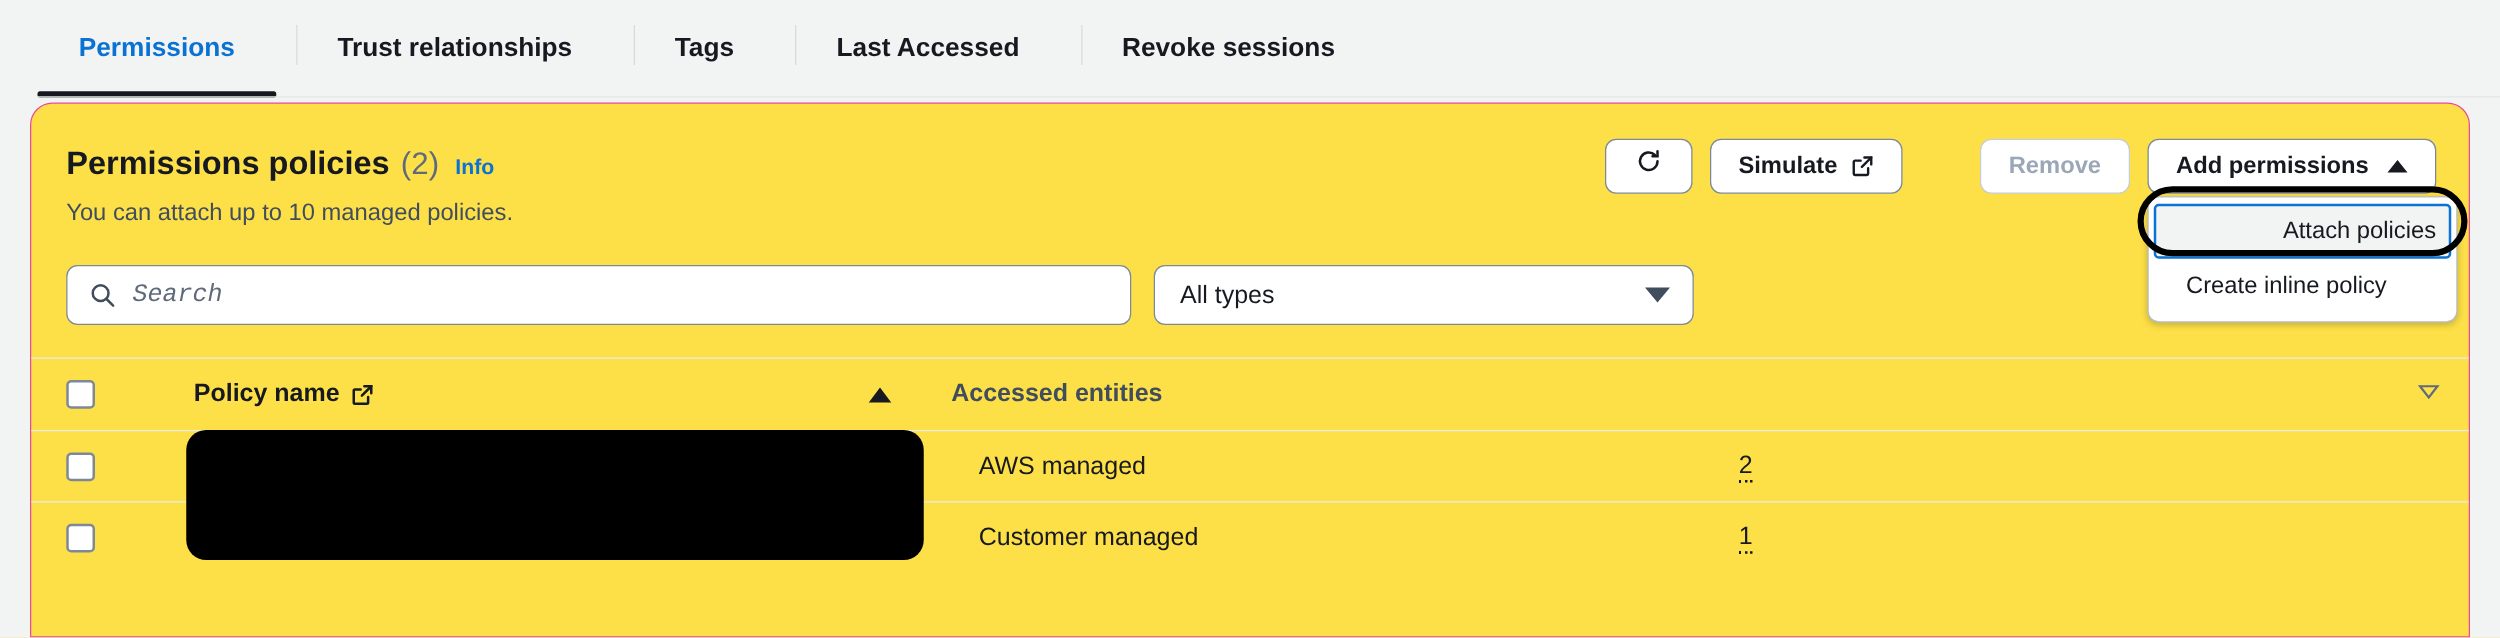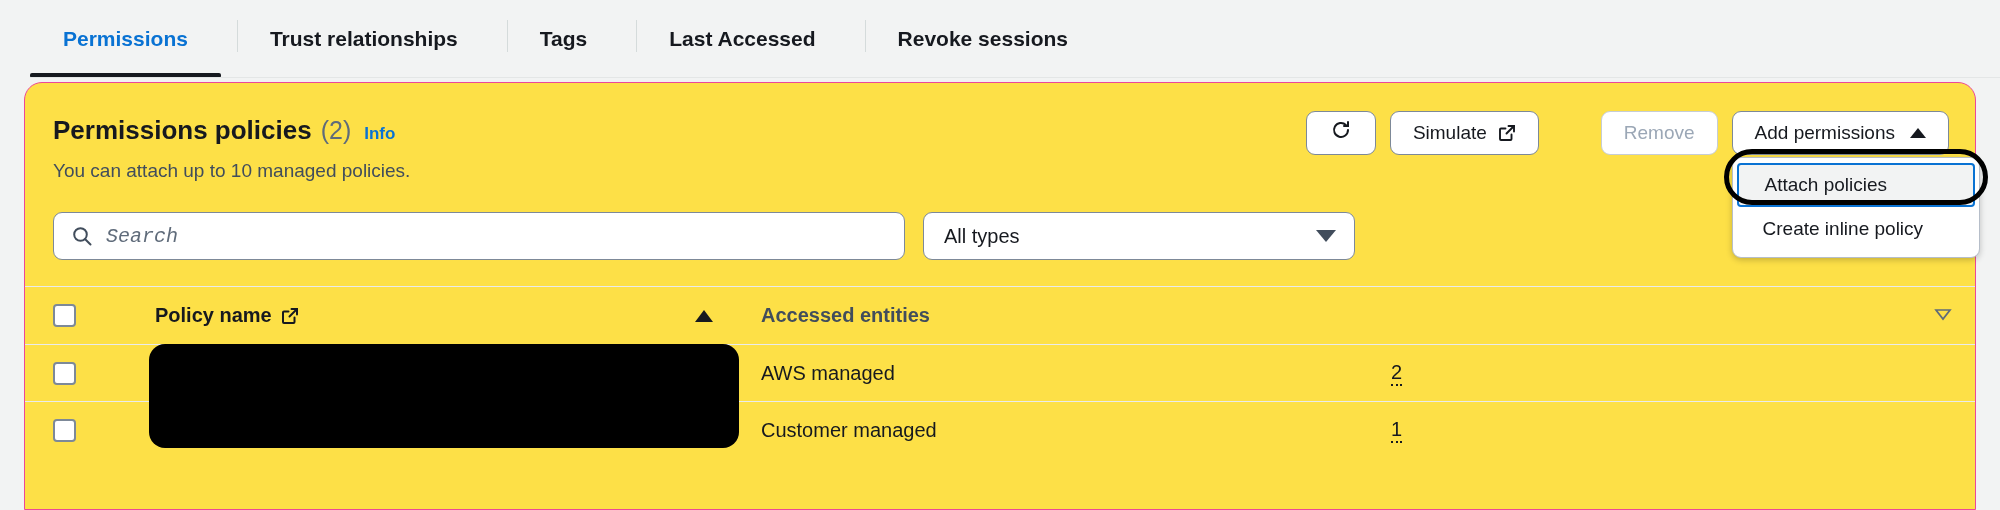--- a/index.html
+++ b/index.html
@@ -80,21 +80,21 @@
 
   
   .header-actions { display: flex; align-items: flex-start; gap: 14px; position: relative; }
   .btn {
     height: 44px;
     border: 1px solid #7d8998;
     border-radius: 9px;
     background: #ffffff;
     color: #16191f;
     font-family: "Liberation Sans", sans-serif;
-    font-size: 19px; font-weight: 400;
+    font-size: 19px; font-weight: 700;
     display: flex; align-items: center; justify-content: center;
     gap: 11px;
     padding: 0 22px;
     cursor: pointer;
     white-space: nowrap;
   }
   .btn.icon-only { width: 70px; padding: 0; }
   .btn.disabled { color: #9ba7b6; border-color: #c6cdd5; cursor: default; margin-left: 48px; }
   .ext-icon { display: inline-block; width: 18px; height: 18px; }
   .caret-up {
@@ -124,20 +124,21 @@
     padding: 11px 14px 11px 30px;
     cursor: pointer;
     white-space: nowrap;
   }
   .dropdown-item.selected {
     background: #f2f3f3;
     border: 2px solid #0972d3;
     border-radius: 4px;
     margin: 0 4px;
     padding: 9px 10px 9px 26px;
+    text-align: right;
   }
   .annotation-ring {
     position: absolute;
     top: 38px; left: -8px;
     width: 264px; height: 56px;
     border: 5px solid #000000;
     border-radius: 28px;
     z-index: 40;
     pointer-events: none;
   }
@@ -253,21 +254,21 @@
     display: flex; align-items: center; gap: 9px;
   }
   .th-label.muted { color: #414d5c; }
   .sort-asc {
     width: 0; height: 0;
     border-left: 9px solid transparent;
     border-right: 9px solid transparent;
     border-bottom: 12px solid #16191f;
     cursor: pointer;
   }
-  .td-text { font-size: 20px; color: #16191f; }
+  .td-text { font-size: 20px; color: #16191f; margin-left: 22px; }
   .td-link {
     font-size: 20px; color: #16191f;
     border-bottom: 2px dotted #16191f;
     cursor: pointer;
   }
   .redaction {
     position: absolute;
     left: 124px;
     top: 58px;
     width: 590px;

